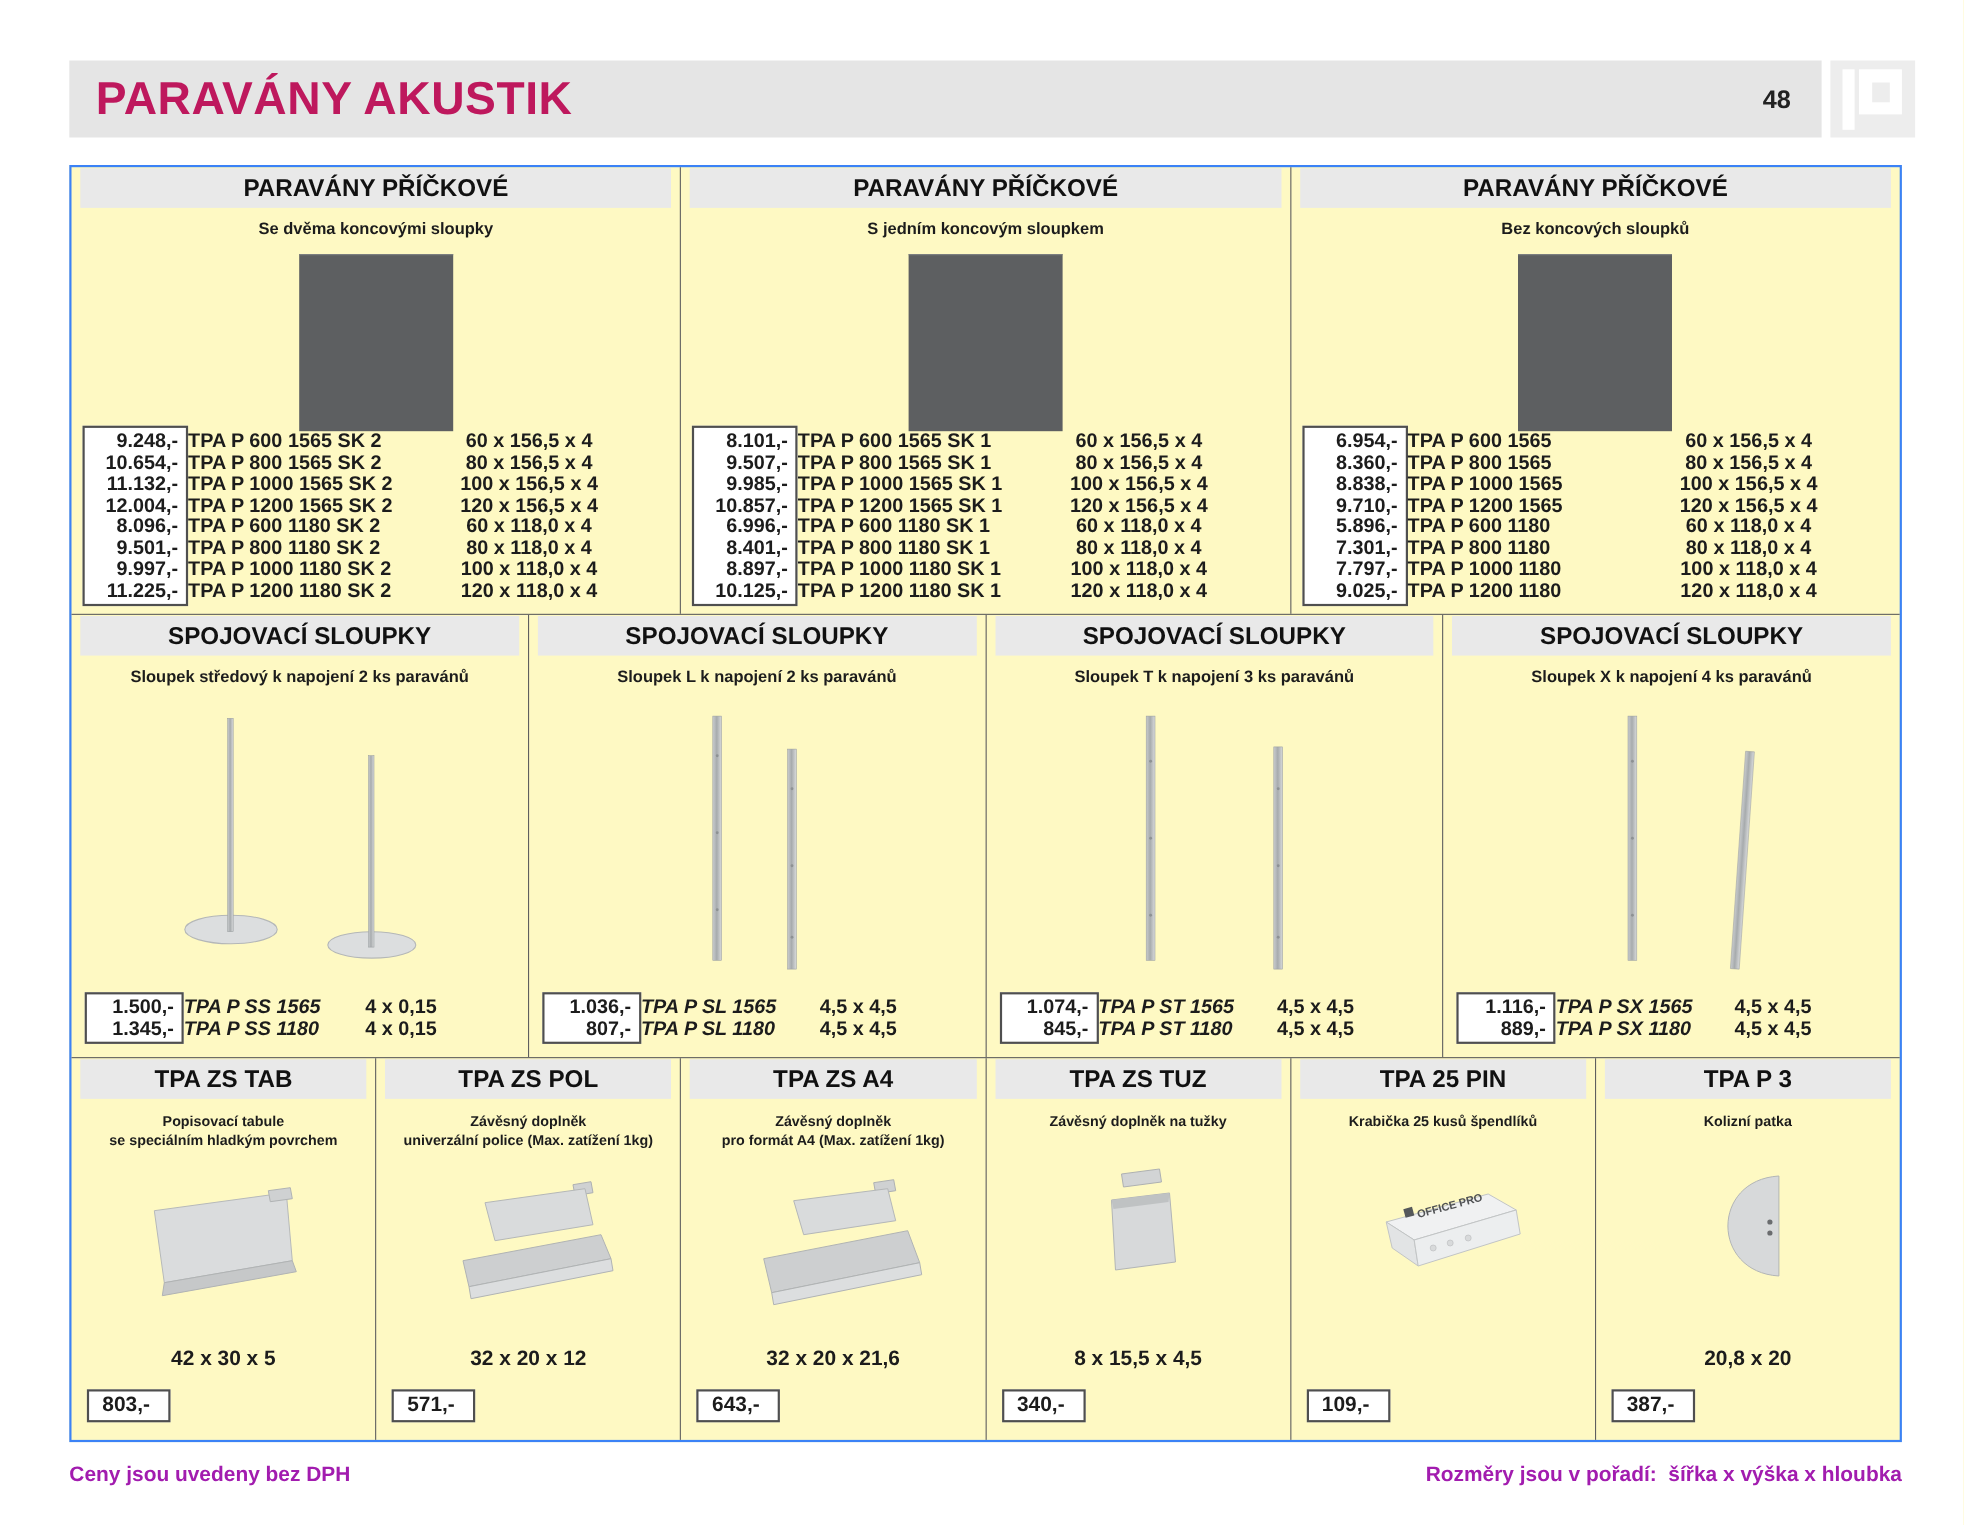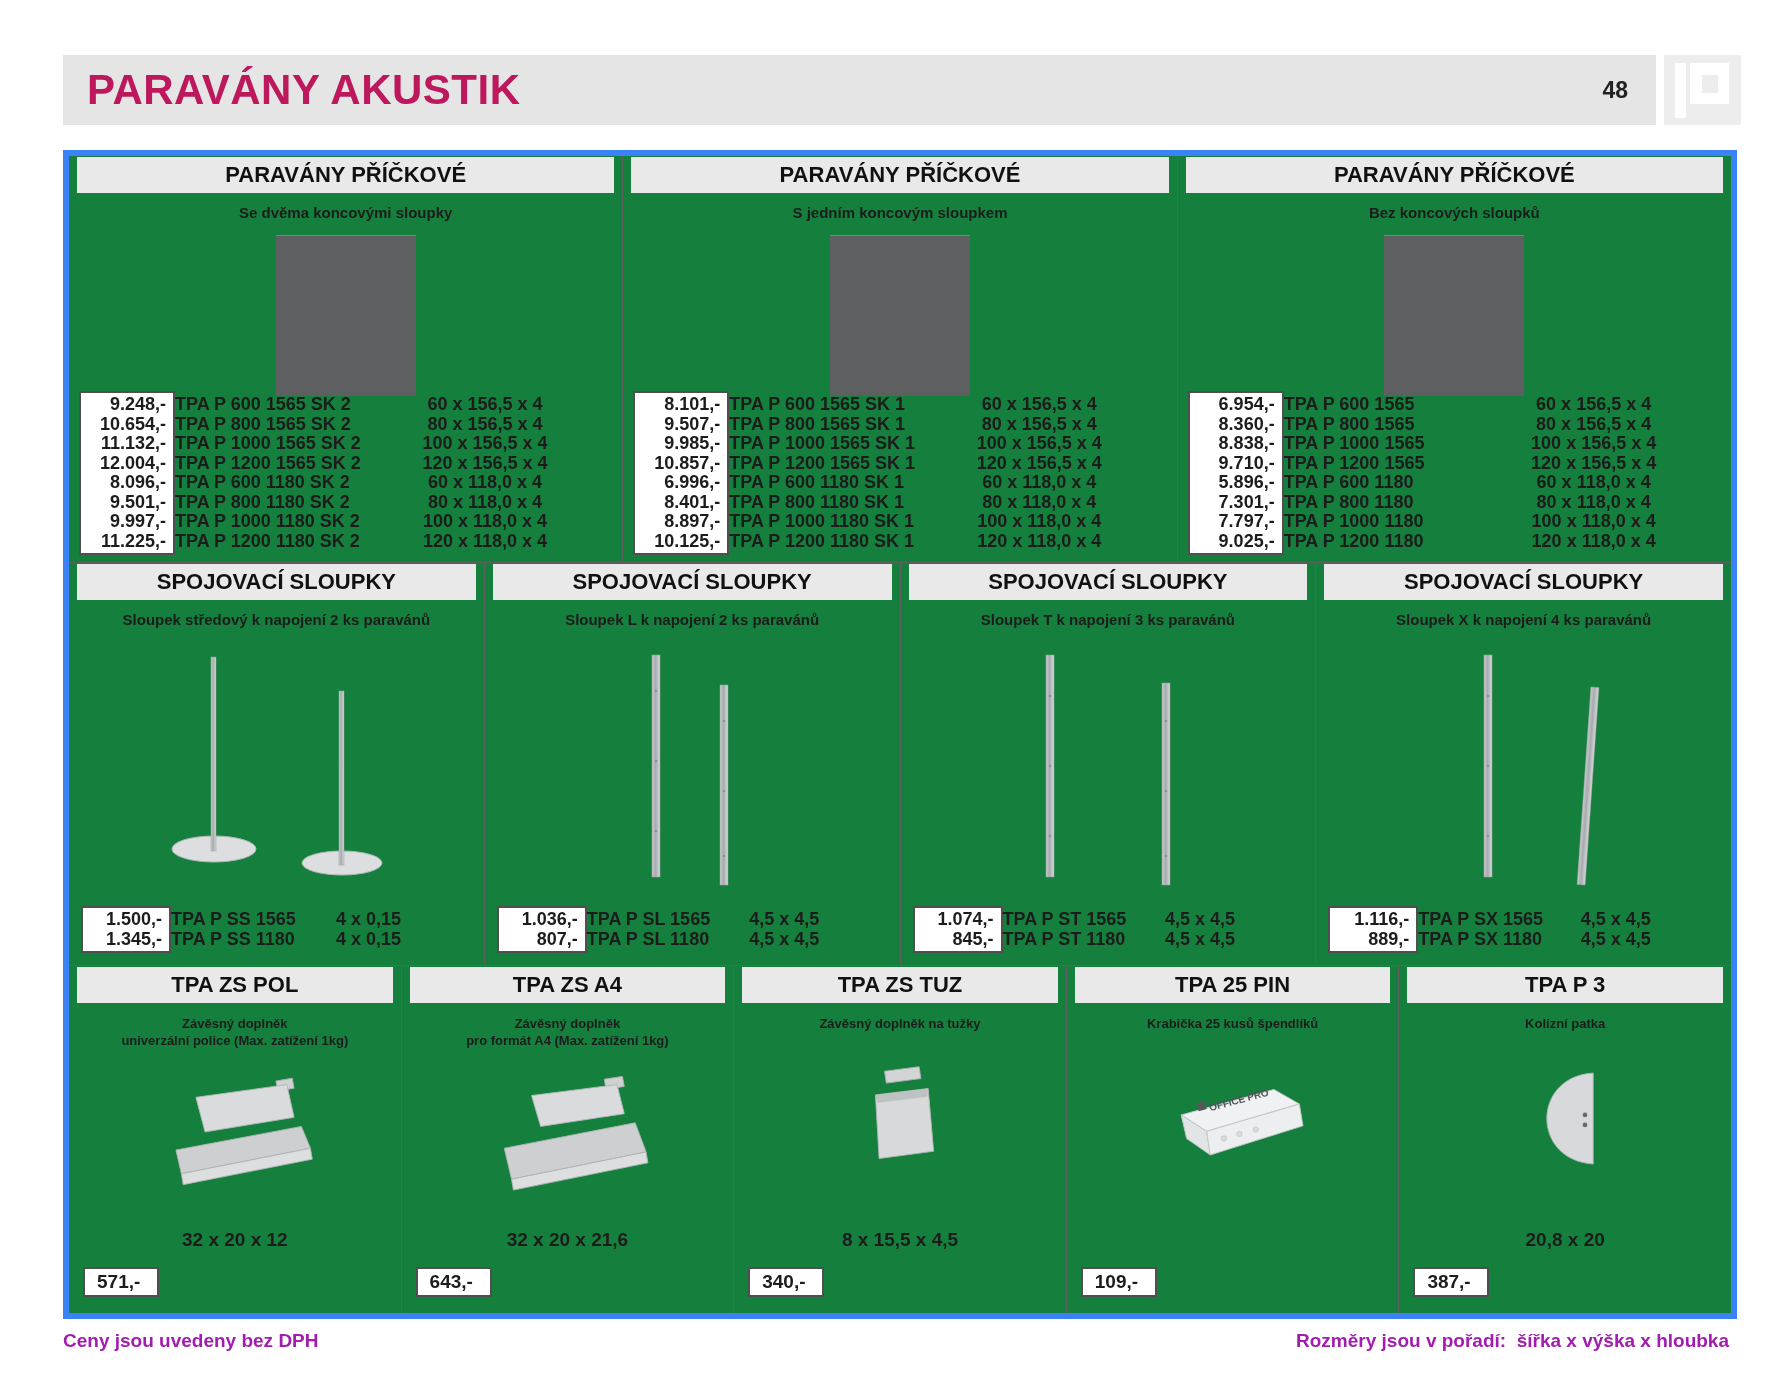--- a/index.html
+++ b/index.html
@@ -10,42 +10,42 @@
   }
   
   .topbar{position:absolute;left:63px;top:55px;width:1593px;height:70px;background:#e5e5e5;}
   .topbar h1{margin:0;padding-left:24px;font-size:42px;line-height:70px;letter-spacing:.5px;color:#be185d;}
   .pageno{position:absolute;right:28px;top:0;line-height:70px;font-size:23px;color:#222;}
   .logo{position:absolute;left:1664px;top:55px;width:77px;height:70px;background:#ededed;}
   .logo-stem{position:absolute;left:11px;top:8px;width:11px;height:55px;background:#fff;}
   .logo-ring{position:absolute;left:26px;top:8px;width:39px;height:41px;background:#fff;}
   .logo-ring::after{content:"";position:absolute;left:12px;top:12px;width:16px;height:18px;background:#ededed;}
   
-  .content{position:absolute;left:63px;top:150px;width:1662px;height:1157px;border:6px solid #3b82f6;background:#15803d;}
+  .content{position:absolute;left:63px;top:150px;width:1662px;height:1157px;border:2px solid #3b82f6;background:#fef9c3;}
   .band{display:flex;}
   .band1{height:406px;border-bottom:1px solid #5f5f5f;}
   .band2{height:402px;border-bottom:1px solid #5f5f5f;}
   .band3{height:347px;}
   .band>section{flex:1 1 0;border-right:1px solid #5f5f5f;position:relative;overflow:hidden;}
   .band>section:last-child{border-right:none;}
   .sec-header{height:36px;line-height:36px;background:#e9e9e9;text-align:center;font-size:22px;margin:1px 8px 0;color:#111;}
   .sec-subtitle{text-align:center;font-size:15px;margin-top:11px;line-height:18px;white-space:pre-line;}
   .band3 .sec-subtitle{font-size:13px;line-height:17px;margin-top:12px;}
   
   .panel-img{width:140px;height:160px;background:#5d5f61;margin:13px auto 0;border-top:1px solid #7e8082;border-left:1px solid #74767
 8;}
   .ptable{display:flex;position:absolute;left:10px;bottom:7px;font-size:18px;line-height:19.5px;}
   .price-box{border:2px solid #4f4f4f;width:78px;padding:2px 7px;text-align:right;align-self:flex-start;background:#fff;}
   .name-col{margin-left:0;width:235px;padding-top:4px;text-align:left;}
   .dims-col{width:150px;text-align:center;padding-top:4px;}
   
   .pole-img{display:block;margin:12px auto 0;}
   .band2 .ptable{left:12px;bottom:12px;}
   .band2 .price-box{width:72px;}
-  .band2 .name-col{width:150px;}
+  .band2 .name-col{width:150px;font-style:italic;}
   .band2 .dims-col{width:95px;}
   
   .acc-img{height:170px;display:flex;align-items:center;justify-content:center;margin-top:2px;}
   .acc-dims{position:absolute;left:0;right:0;bottom:62px;text-align:center;font-size:19px;}
   .acc-price{position:absolute;left:14px;bottom:16px;border:2px solid #4f4f4f;padding:2px 10px 2px 12px;font-size:19px;min-width:50px;background:#fff;}
   
   .foot{position:absolute;left:63px;right:56px;top:1330px;display:flex;justify-content:space-between;font-size:19px;color:#a21caf;}
   .foot span{white-space:pre;}
 </style>
 </head>
@@ -296,20 +296,34 @@
         <div class="dims-col">
           <div>4,5 x 4,5</div>
           <div>4,5 x 4,5</div>
         </div>
       </div>
     </section>
   </div>
 
   <div class="band band3">
 
+    <section>
+      <div class="sec-header">TPA ZS TAB</div>
+      <div class="sec-subtitle">Popisovací tabule
+se speciálním hladkým povrchem</div>
+      <div class="acc-img">
+          <svg width="210" height="150" viewBox="0 0 210 165">
+        <path d="M36 48 L168 30 L174 98 L46 120 Z" fill="#dadcdd" stroke="#b6b9ba"></path>
+        <path d="M46 120 L174 98 L178 109 L44 133 Z" fill="#c6c8c9" stroke="#b0b3b4"></path>
+        <path d="M150 28 L172 25 L174 36 L152 39 Z" fill="#cfd1d2" stroke="#b0b3b4"></path>
+      </svg>
+        </div>
+      <div class="acc-dims">42 x 30 x 5</div>
+      <div class="acc-price">803,-</div>
+    </section>
 
     <section>
       <div class="sec-header">TPA ZS POL</div>
       <div class="sec-subtitle">Závěsný doplněk
 univerzální police (Max. zatížení 1kg)</div>
       <div class="acc-img">
           <svg width="210" height="150" viewBox="0 0 210 165">
         <path d="M150 22 L168 19 L170 30 L152 33 Z" fill="#cfd1d2" stroke="#aeb1b2"></path>
         <path d="M62 40 L162 26 L170 62 L72 78 Z" fill="#d9dbdc" stroke="#b4b7b8"></path>
         <path d="M40 98 L178 72 L188 96 L46 124 Z" fill="#cdcfd0" stroke="#b0b3b4"></path>

